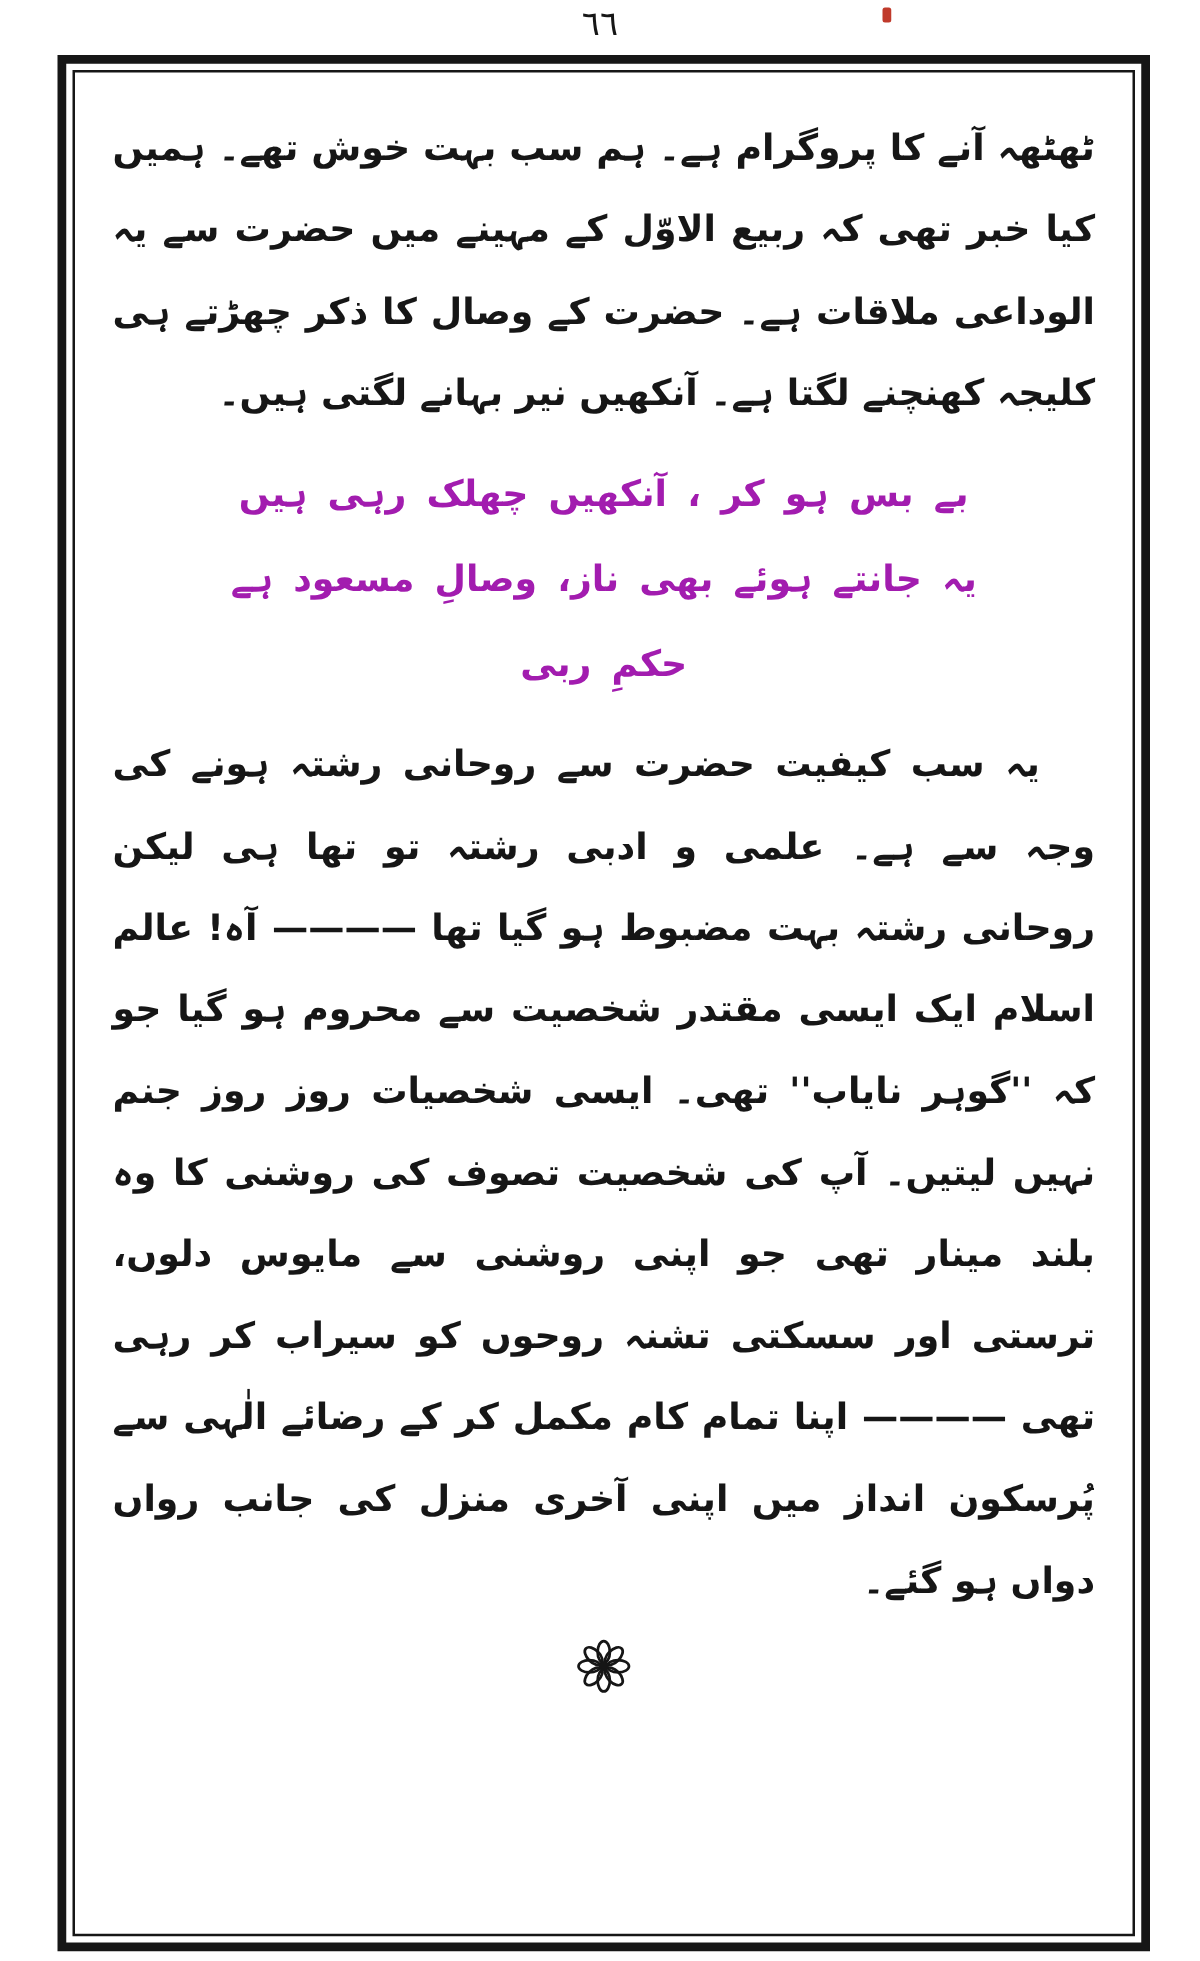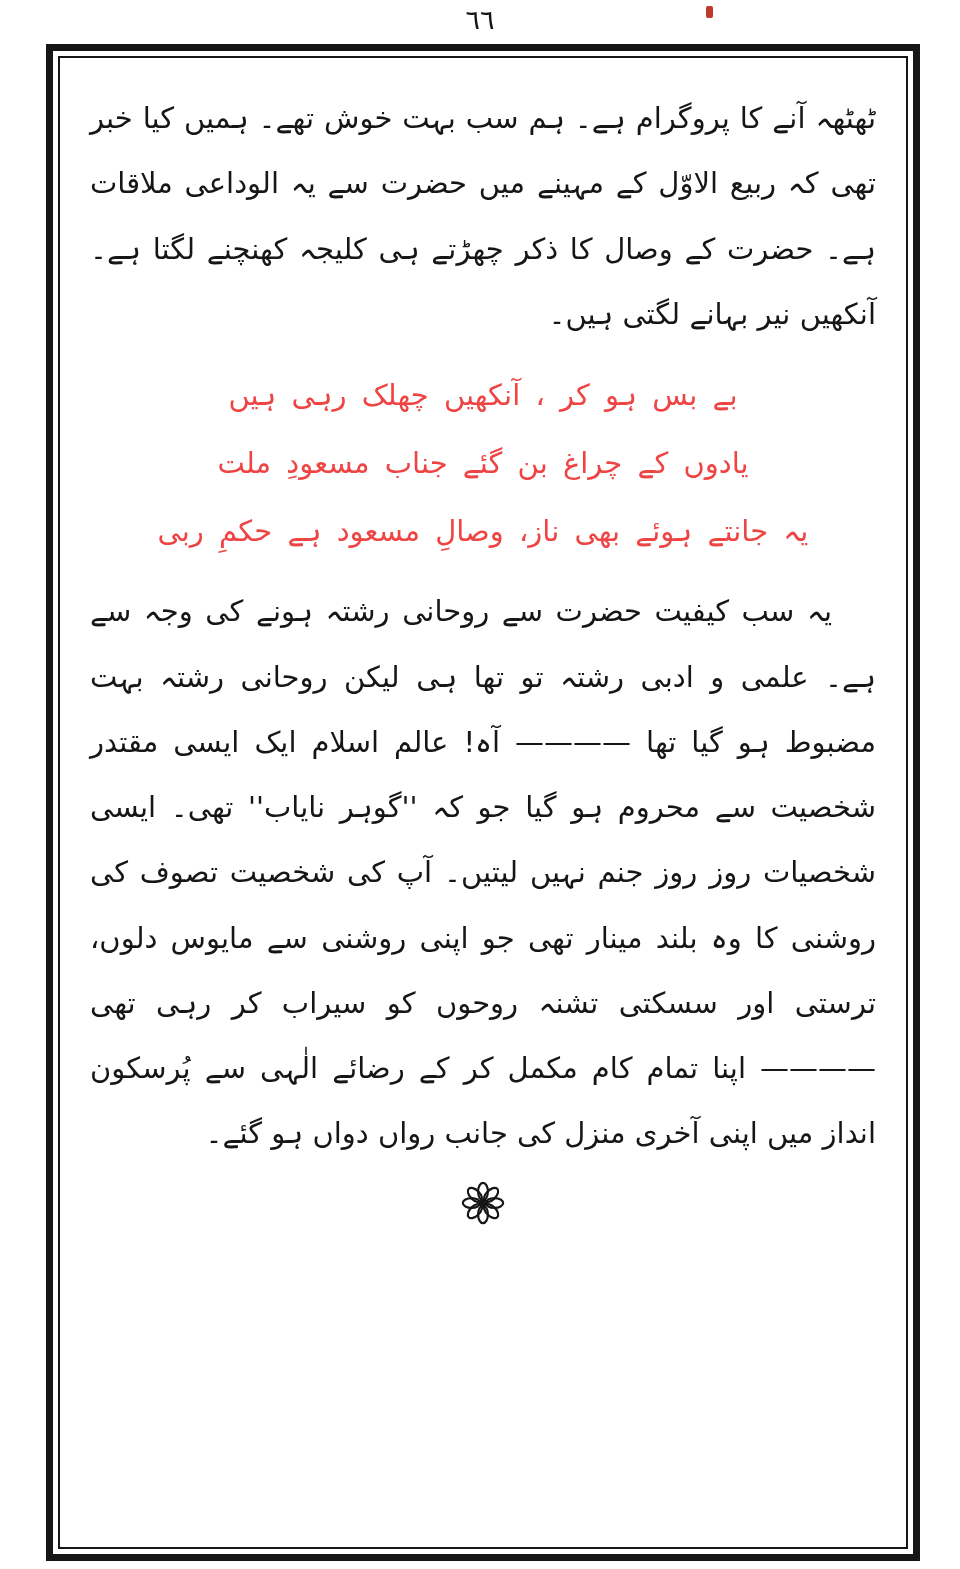--- a/index.html
+++ b/index.html
@@ -27,20 +27,21 @@
     background: #c03a2b;
     border-radius: 2px;
   }
   .frame-outer {
     position: absolute;
     top: 44px; left: 46px;
     width: 874px; bottom: 8px;
     border: 7px solid #161616;
     padding: 5px;
     background: #ffffff;
+    font-weight: bold;
   }
   .frame-inner {
     border: 2px solid #161616;
     width: 100%; height: 100%;
     padding: 28px 30px 16px 30px;
     direction: rtl;
     overflow: hidden;
   }
   .para {
     font-size: 29px;
@@ -50,21 +51,21 @@
   }
   .para.indented { text-indent: 44px; }
   .poem {
     margin: 14px 60px 14px 60px;
     text-align: center;
   }
   .poem-line {
     font-size: 29px;
     line-height: 2.35;
     text-align: center;
-    color: #ef4444;
+    color: #a21caf;
     word-spacing: 6px;
   }
   .ornament-row {
     text-align: center;
     margin: 12px 0 14px 0;
     height: 52px;
   }
   .ornament-row svg { display: inline-block; vertical-align: middle; }
 </style>
 </head>
@@ -74,21 +75,20 @@
 
 <div class="scan-mark"></div>
 
 <div class="frame-outer">
   <div class="frame-inner">
 
     <p class="para">ٹھٹھہ آنے کا پروگرام ہے۔ ہم سب بہت خوش تھے۔ ہمیں کیا خبر تھی کہ ربیع الاوّل کے مہینے میں حضرت سے یہ الوداعی ملاقات ہے۔ حضرت کے وصال کا ذکر چھڑتے ہی کلیجہ کھنچنے لگتا ہے۔ آنکھیں نیر بہانے لگتی ہیں۔</p>
 
     <div class="poem">
       <p class="poem-line">بے بس ہو کر ، آنکھیں چھلک رہی ہیں</p>
-      <p class="poem-line">یادوں کے چراغ بن گئے جناب مسعودِ ملت</p>
       <p class="poem-line">یہ جانتے ہوئے بھی ناز، وصالِ مسعود ہے حکمِ ربی</p>
     </div>
 
     <p class="para indented">یہ سب کیفیت حضرت سے روحانی رشتہ ہونے کی وجہ سے ہے۔ علمی و ادبی رشتہ تو تھا ہی لیکن روحانی رشتہ بہت مضبوط ہو گیا تھا ———— آہ! عالم اسلام ایک ایسی مقتدر شخصیت سے محروم ہو گیا جو کہ ''گوہر نایاب'' تھی۔ ایسی شخصیات روز روز جنم نہیں لیتیں۔ آپ کی شخصیت تصوف کی روشنی کا وہ بلند مینار تھی جو اپنی روشنی سے مایوس دلوں، ترستی اور سسکتی تشنہ روحوں کو سیراب کر رہی تھی ———— اپنا تمام کام مکمل کر کے رضائے الٰہی سے پُرسکون انداز میں اپنی آخری منزل کی جانب رواں دواں ہو گئے۔</p>
 
 
     <div class="ornament-row">
       <svg width="48" height="48" viewBox="0 0 44 44" aria-hidden="true">
         <g fill="none" stroke="#161616" stroke-width="2">
           <ellipse cx="22" cy="11.5" rx="4.5" ry="8"></ellipse>

